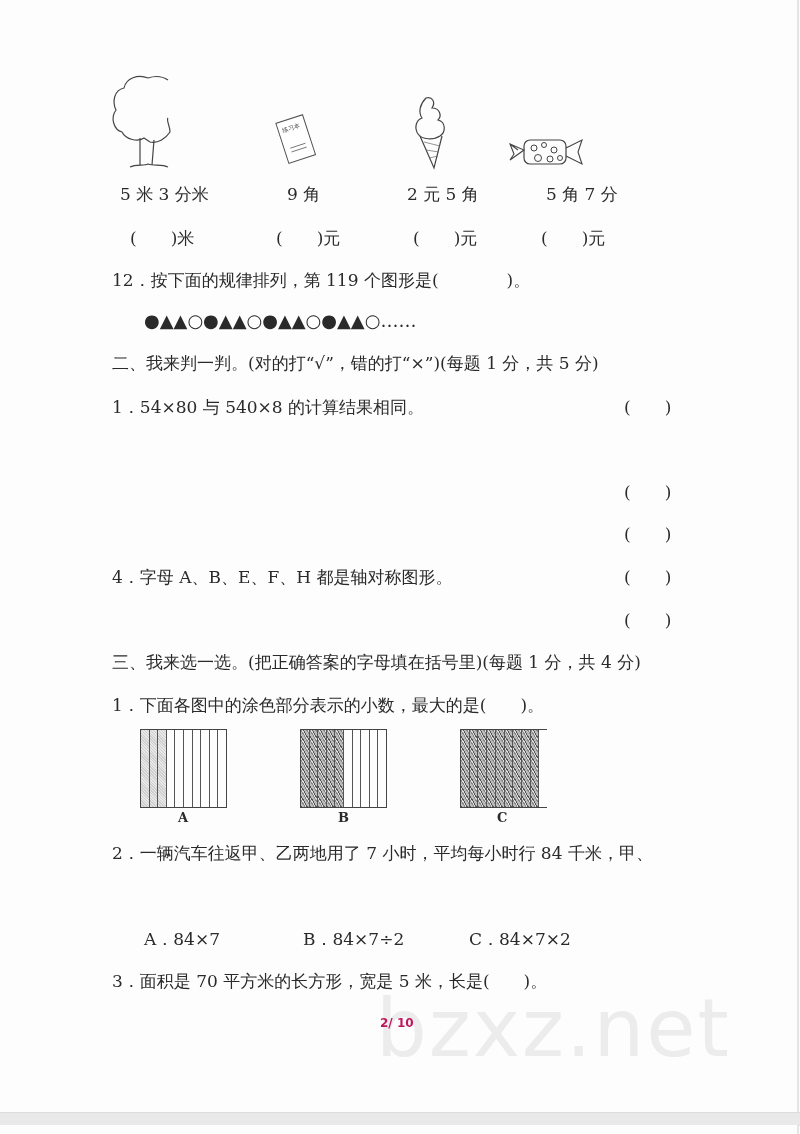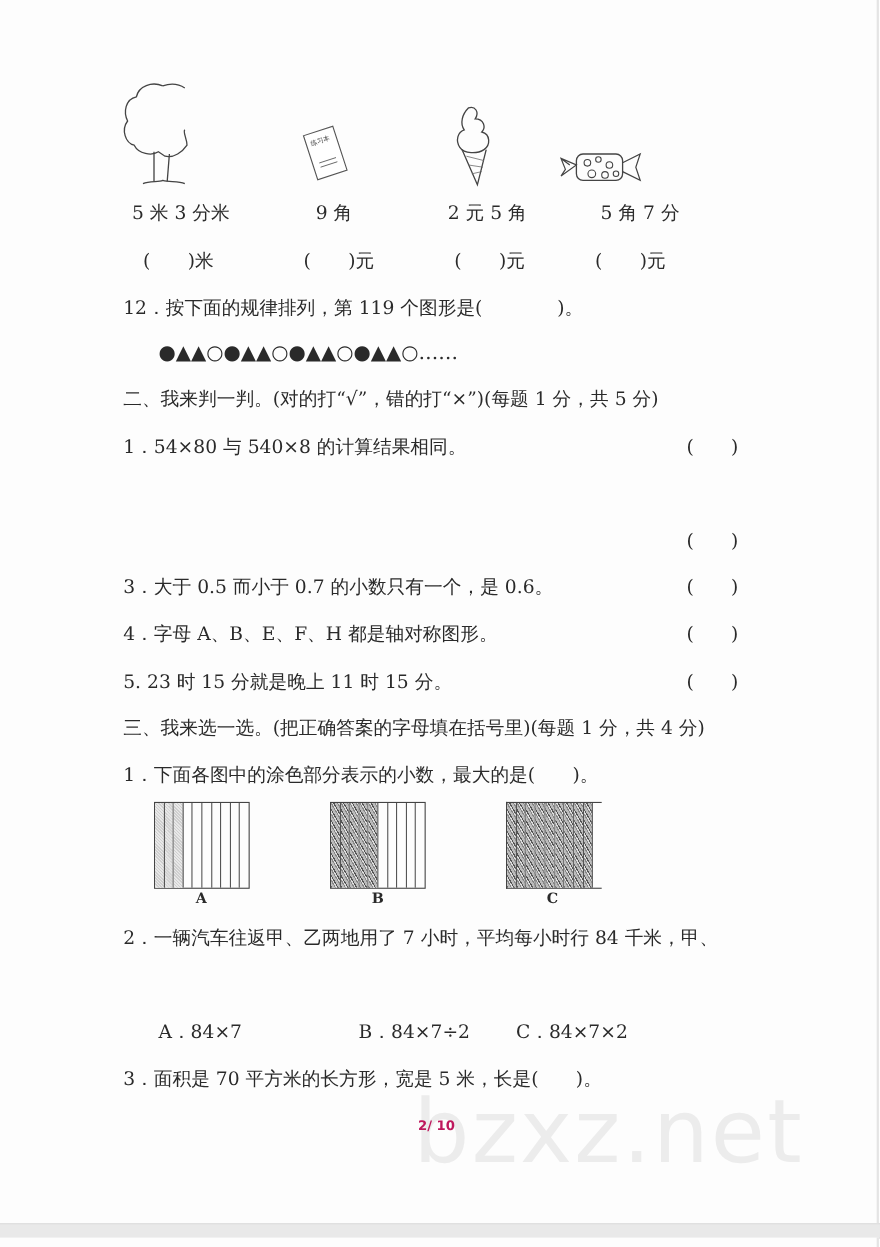--- a/index.html
+++ b/index.html
@@ -97,27 +97,25 @@
   <div class="abs txt" style="left:112px;top:270px">12．按下面的规律排列，第 119 个图形是(　　　　)。</div>
   <div class="abs txt shapes" style="left:144px;top:311px">●▲▲○●▲▲○●▲▲○●▲▲○……</div>
 
   <div class="abs txt" style="left:112px;top:353px">二、我来判一判。(对的打“√”，错的打“×”)(每题 1 分，共 5 分)</div>
 
   <div class="abs txt" style="left:112px;top:397px">1．54×80 与 540×8 的计算结果相同。</div>
   <div class="abs txt" style="left:624px;top:397px">(　　)</div>
 
   <div class="abs txt" style="left:624px;top:482px">(　　)</div>
 
-  <div class="abs txt" style="left:112px;top:524px">3．大于 0.5 而小于 0.7 的小数只有一个，是 0.6。</div>
   <div class="abs txt" style="left:624px;top:524px">(　　)</div>
 
   <div class="abs txt" style="left:112px;top:567px">4．字母 A、B、E、F、H 都是轴对称图形。</div>
   <div class="abs txt" style="left:624px;top:567px">(　　)</div>
 
-  <div class="abs txt" style="left:112px;top:610px">5. 23 时 15 分就是晚上 11 时 15 分。</div>
   <div class="abs txt" style="left:624px;top:610px">(　　)</div>
 
   <div class="abs txt" style="left:112px;top:652px">三、我来选一选。(把正确答案的字母填在括号里)(每题 1 分，共 4 分)</div>
   <div class="abs txt" style="left:112px;top:695px">1．下面各图中的涂色部分表示的小数，最大的是(　　)。</div>
 
   <div class="fig" style="left:140px;top:729px">
     <div class="strip shade-light"></div>
       <div class="strip shade-light"></div>
       <div class="strip shade-light"></div>
     <div class="strip"></div>
@@ -153,21 +151,21 @@
       <div class="strip shade-dark"></div>
     <div class="strip shade-dark"></div>
       <div class="strip shade-dark"></div>
       <div class="strip shade-dark"></div>
     <div class="strip" style="border-top:none;border-bottom:none"></div>
   </div>
   <div class="fig-label" style="left:497px;top:810px">C</div>
 
   <div class="abs txt" style="left:112px;top:843px">2．一辆汽车往返甲、乙两地用了 7 小时，平均每小时行 84 千米，甲、</div>
   <div class="abs txt" style="left:144px;top:929px">A．84×7</div>
-  <div class="abs txt" style="left:326px;top:929px">B．84×7÷2</div>
+  <div class="abs txt" style="left:303px;top:929px">B．84×7÷2</div>
   <div class="abs txt" style="left:469px;top:929px">C．84×7×2</div>
 
   <div class="abs txt" style="left:112px;top:971px">3．面积是 70 平方米的长方形，宽是 5 米，长是(　　)。</div>
 
   <div class="watermark">bzxz.net</div>
   <div class="pagenum">2/ 10</div>
 </div>
 
 <div class="gap-band"></div>
 <div class="next-page"></div>

